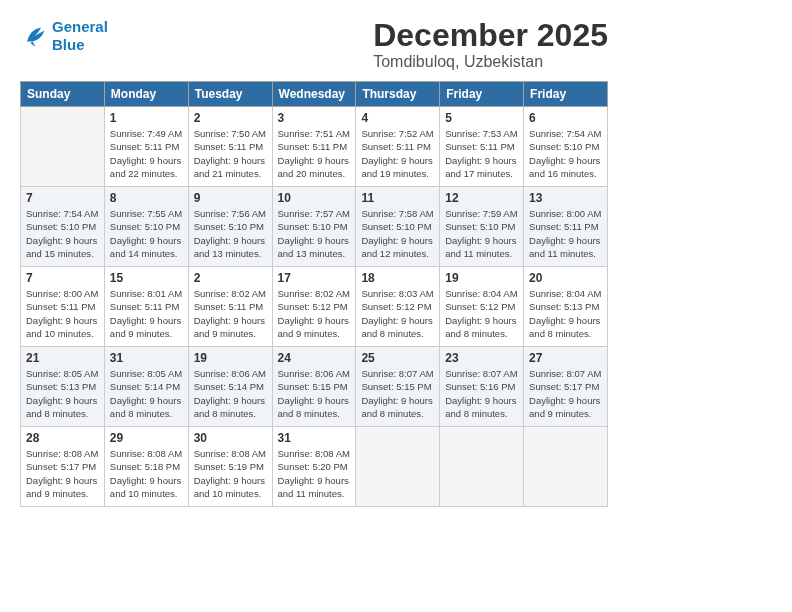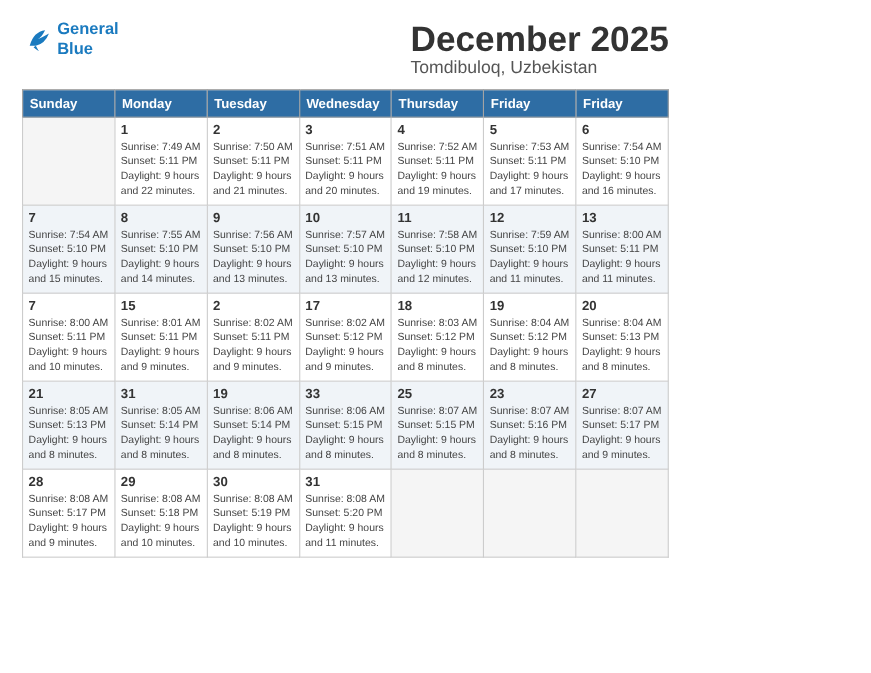--- a/index.html
+++ b/index.html
@@ -218,21 +218,21 @@
           </td>
           <td>
             <span class="day-number">31</span>
             <div class="day-info">Sunrise: 8:05 AM<br>Sunset: 5:14 PM<br>Daylight: 9 hours<br>and 8 minutes.</div>
           </td>
           <td>
             <span class="day-number">19</span>
             <div class="day-info">Sunrise: 8:06 AM<br>Sunset: 5:14 PM<br>Daylight: 9 hours<br>and 8 minutes.</div>
           </td>
           <td>
-            <span class="day-number">33</span>
+            <span class="day-number">24</span>
             <div class="day-info">Sunrise: 8:06 AM<br>Sunset: 5:15 PM<br>Daylight: 9 hours<br>and 8 minutes.</div>
           </td>
           <td>
             <span class="day-number">25</span>
             <div class="day-info">Sunrise: 8:07 AM<br>Sunset: 5:15 PM<br>Daylight: 9 hours<br>and 8 minutes.</div>
           </td>
           <td>
             <span class="day-number">23</span>
             <div class="day-info">Sunrise: 8:07 AM<br>Sunset: 5:16 PM<br>Daylight: 9 hours<br>and 8 minutes.</div>
           </td>

